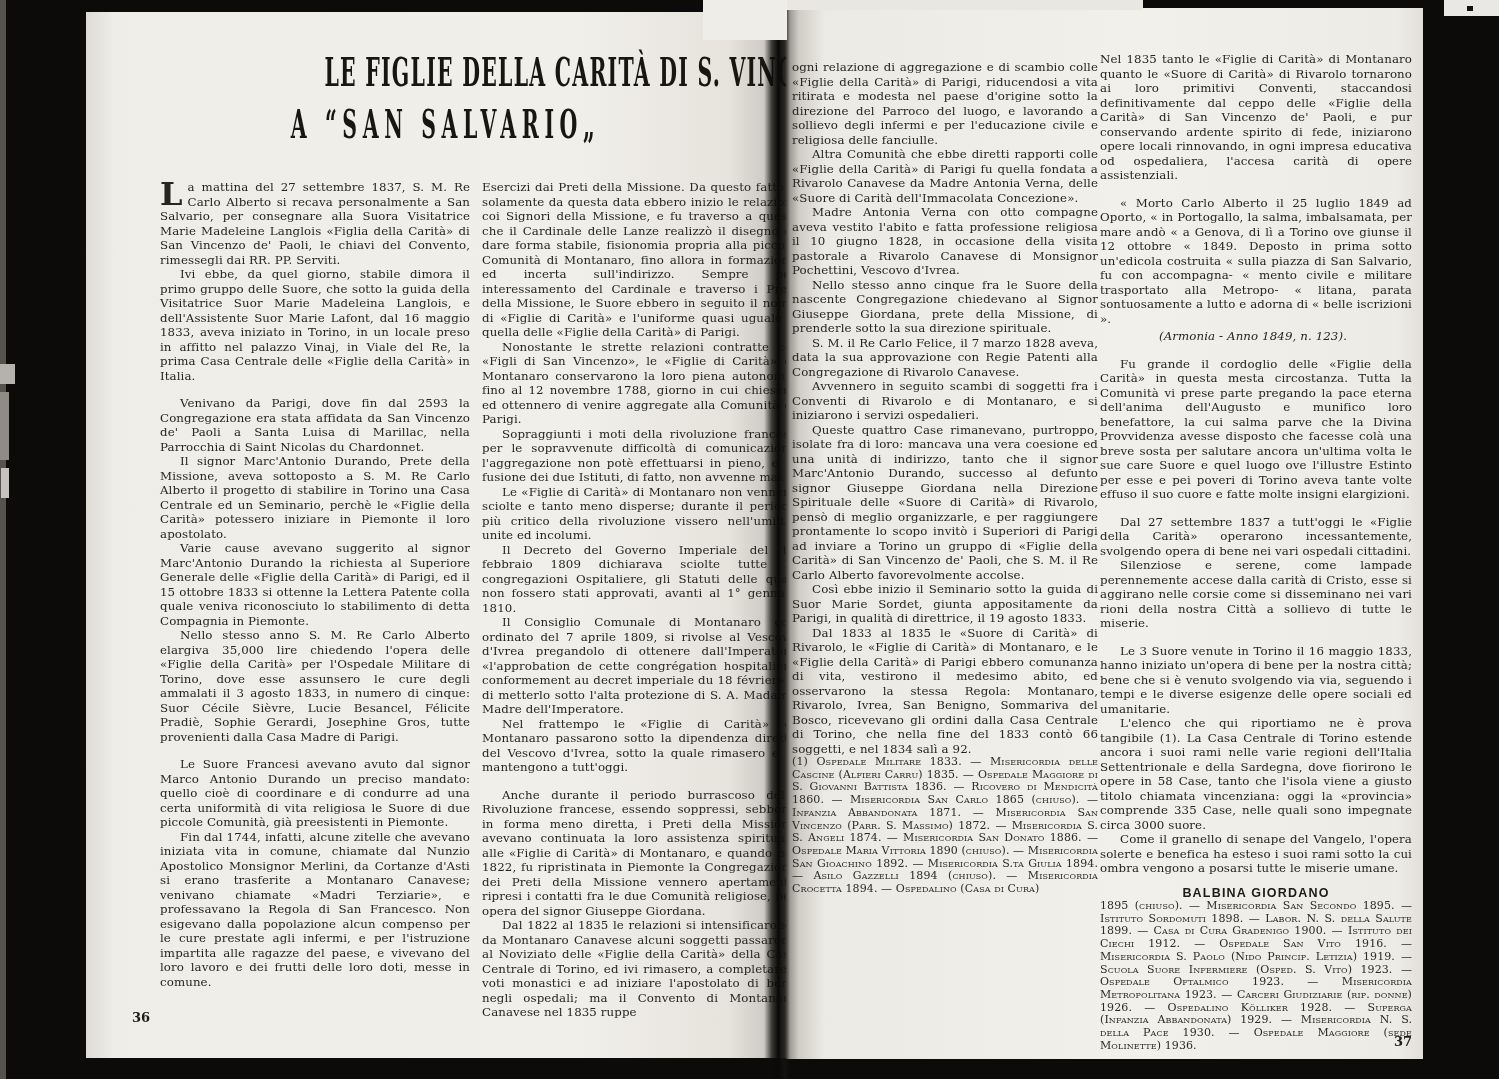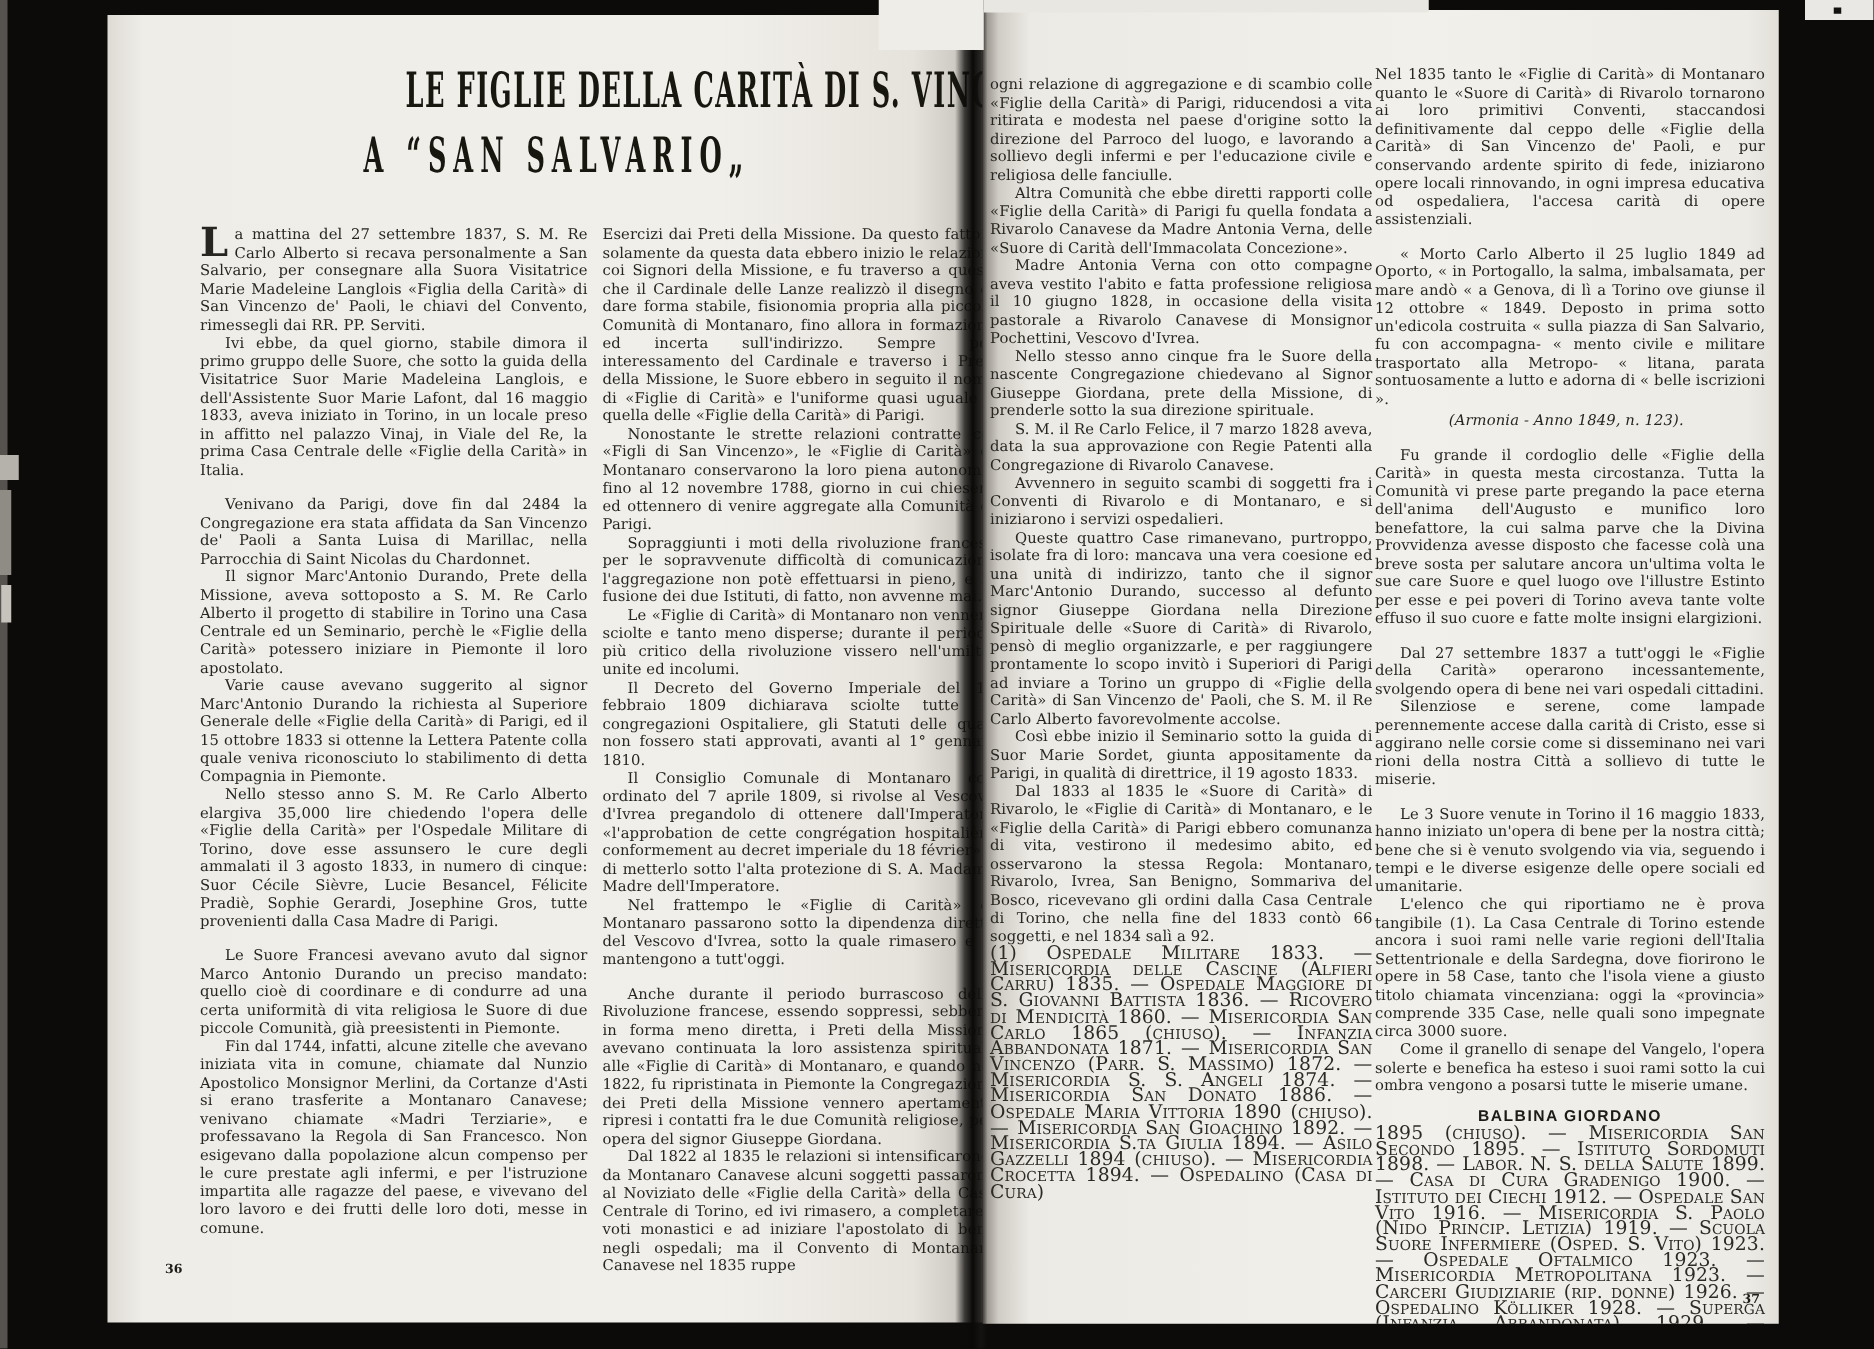--- a/index.html
+++ b/index.html
@@ -25,43 +25,43 @@
        letter-spacing:.1px;}
   .col p{margin:0;text-indent:20px;}
   .col p.nosp{text-indent:0;}
   .col p.sp{margin-top:13px;}
   #lp-col1{left:74px;top:168px;width:310px;}
   #lp-col2{left:396px;top:168px;width:314px;}
   #rp-col1{left:6px;top:52px;width:306px;}
   #rp-col2{left:314px;top:44px;width:312px;}
   .dropcap{float:left;font-size:32px;line-height:26px;font-weight:700;padding:1px 5px 0 0;}
   .attribution{text-align:center;font-style:italic;padding-right:6px;margin-top:3px !important;text-indent:0 !important;}
-  .footnote{margin-top:14px;font-size:15px;line-height:12.7px;font-variant:small-caps;
+  .footnote{margin-top:14px;font-size:11px;line-height:12.7px;font-variant:small-caps;
             letter-spacing:.1px;text-align:justify;color:#2b2a25;}
   .signature{margin-top:10px !important;text-indent:0 !important;text-align:center;
       font-family:"Liberation Sans",sans-serif;font-weight:700;font-size:12.5px;letter-spacing:1.2px;color:#1c1b16;}
-  .pagenum{position:absolute;font-weight:700;font-size:10px;color:#1d1c17;}
+  .pagenum{position:absolute;font-weight:700;font-size:13px;color:#1d1c17;}
   #pagenum-left{left:46px;top:998px;}
   #pagenum-right{left:608px;top:1026px;}
 </style>
 </head>
 <body>
 
 <div id="canvas">
 
   <div class="page" id="page-left">
     <div id="title-block">
       <div class="title-line l1"><span>LE FIGLIE DELLA CARITÀ DI S. VINCENZO DE' PAOLI</span></div>
       <div class="title-line l2"><span>A “SAN SALVARIO„</span></div>
     </div>
 
     <div class="col" id="lp-col1">
       <p class="nosp"><span class="dropcap">L</span><span>a mattina del 27 settembre 1837, S. M. Re Carlo Alberto si recava personalmente a San Salvario, per consegnare alla Suora Visitatrice Marie Madeleine Langlois «Figlia della Carità» di San Vincenzo de' Paoli, le chiavi del Convento, rimessegli dai RR. PP. Serviti.</span></p>
       <p>Ivi ebbe, da quel giorno, stabile dimora il primo gruppo delle Suore, che sotto la guida della Visitatrice Suor Marie Madeleina Langlois, e dell'Assistente Suor Marie Lafont, dal 16 maggio 1833, aveva iniziato in Torino, in un locale preso in affitto nel palazzo Vinaj, in Viale del Re, la prima Casa Centrale delle «Figlie della Carità» in Italia.</p>
-      <p class="sp">Venivano da Parigi, dove fin dal 2484 la Congregazione era stata affidata da San Vincenzo de' Paoli a Santa Luisa di Marillac, nella Parrocchia di Saint Nicolas du Chardonnet.</p>
+      <p class="sp">Venivano da Parigi, dove fin dal 2593 la Congregazione era stata affidata da San Vincenzo de' Paoli a Santa Luisa di Marillac, nella Parrocchia di Saint Nicolas du Chardonnet.</p>
       <p>Il signor Marc'Antonio Durando, Prete della Missione, aveva sottoposto a S. M. Re Carlo Alberto il progetto di stabilire in Torino una Casa Centrale ed un Seminario, perchè le «Figlie della Carità» potessero iniziare in Piemonte il loro apostolato.</p>
       <p>Varie cause avevano suggerito al signor Marc'Antonio Durando la richiesta al Superiore Generale delle «Figlie della Carità» di Parigi, ed il 15 ottobre 1833 si ottenne la Lettera Patente colla quale veniva riconosciuto lo stabilimento di detta Compagnia in Piemonte.</p>
       <p>Nello stesso anno S. M. Re Carlo Alberto elargiva 35,000 lire chiedendo l'opera delle «Figlie della Carità» per l'Ospedale Militare di Torino, dove esse assunsero le cure degli ammalati il 3 agosto 1833, in numero di cinque: Suor Cécile Sièvre, Lucie Besancel, Félicite Pradiè, Sophie Gerardi, Josephine Gros, tutte provenienti dalla Casa Madre di Parigi.</p>
       <p class="sp">Le Suore Francesi avevano avuto dal signor Marco Antonio Durando un preciso mandato: quello cioè di coordinare e di condurre ad una certa uniformità di vita religiosa le Suore di due piccole Comunità, già preesistenti in Piemonte.</p>
       <p>Fin dal 1744, infatti, alcune zitelle che avevano iniziata vita in comune, chiamate dal Nunzio Apostolico Monsignor Merlini, da Cortanze d'Asti si erano trasferite a Montanaro Canavese; venivano chiamate «Madri Terziarie», e professavano la Regola di San Francesco. Non esigevano dalla popolazione alcun compenso per le cure prestate agli infermi, e per l'istruzione impartita alle ragazze del paese, e vivevano del loro lavoro e dei frutti delle loro doti, messe in comune.</p>
     </div>
 
     <div class="col" id="lp-col2">
       <p class="nosp">Esercizi dai Preti della Missione. Da questo fatto e solamente da questa data ebbero inizio le relazioni coi Signori della Missione, e fu traverso a questi che il Cardinale delle Lanze realizzò il disegno di dare forma stabile, fisionomia propria alla piccola Comunità di Montanaro, fino allora in formazione ed incerta sull'indirizzo. Sempre per interessamento del Cardinale e traverso i Preti della Missione, le Suore ebbero in seguito il nome di «Figlie di Carità» e l'uniforme quasi uguale a quella delle «Figlie della Carità» di Parigi.</p>
       <p>Nonostante le strette relazioni contratte coi «Figli di San Vincenzo», le «Figlie di Carità» di Montanaro conservarono la loro piena autonomia fino al 12 novembre 1788, giorno in cui chiesero ed ottennero di venire aggregate alla Comunità di Parigi.</p>

